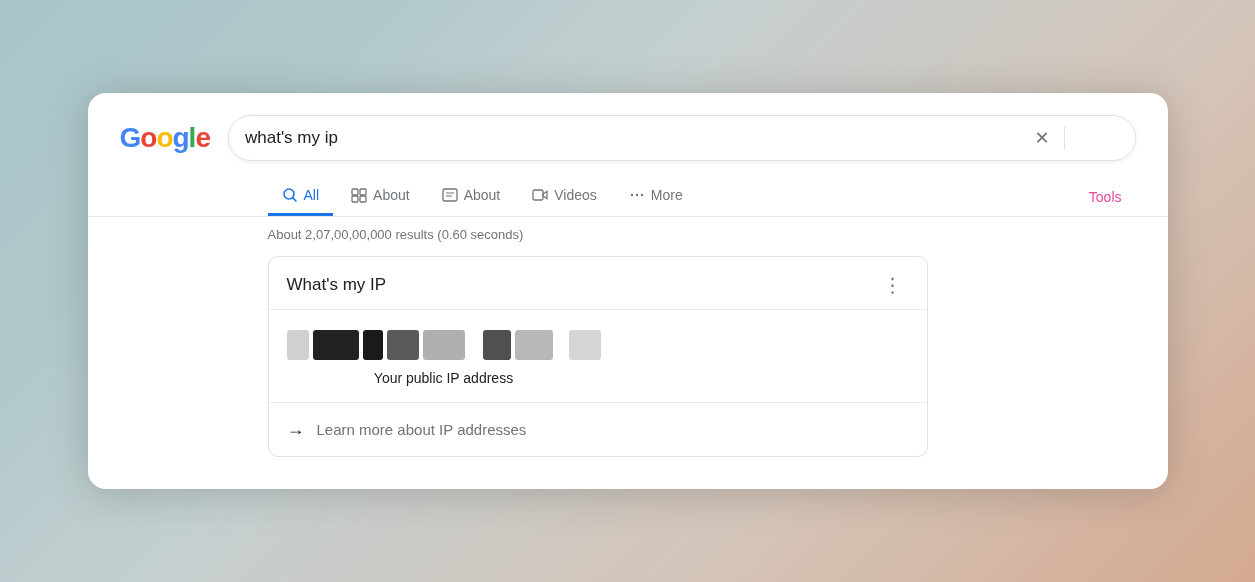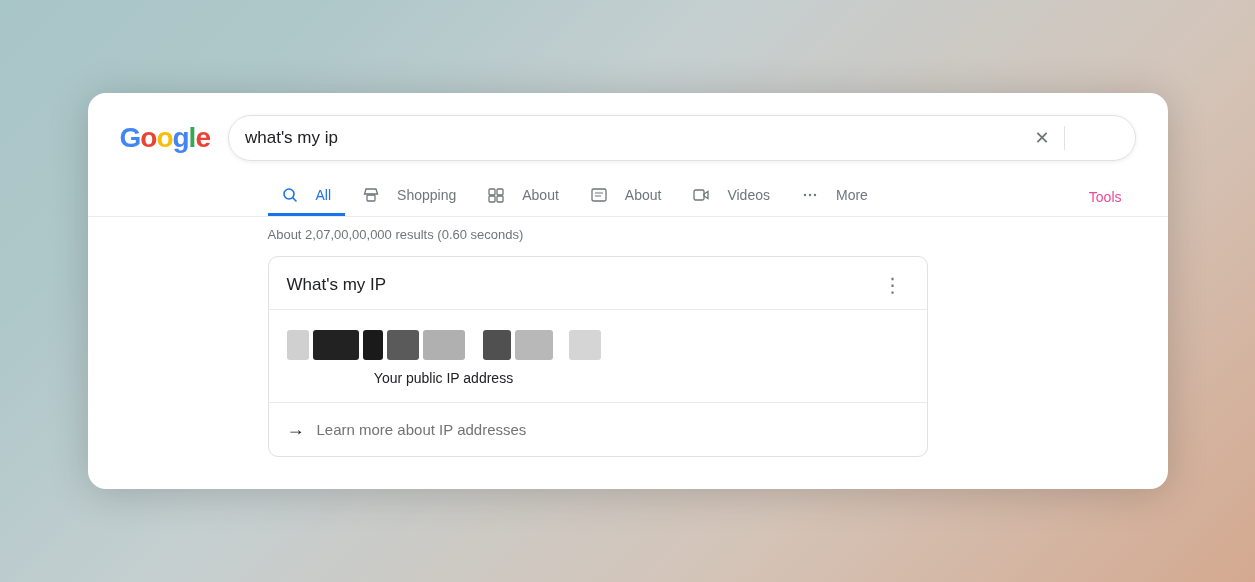--- a/index.html
+++ b/index.html
@@ -101,21 +101,21 @@
       align-items: center;
       padding: 8px 32px 0 180px;
       border-bottom: 1px solid #ebebeb;
       gap: 4px;
       margin-top: 8px;
     }
 
     .tab {
       display: flex;
       align-items: center;
-      gap: 18px;
+      gap: 6px;
       padding: 10px 14px;
       font-size: 14px;
       color: #70757a;
       cursor: pointer;
       border-bottom: 3px solid transparent;
       white-space: nowrap;
       text-decoration: none;
     }
 
     .tab.active {
@@ -281,27 +281,20 @@
   <div class="tabs-row">
     <div class="tab active">
       <svg class="tab-icon" viewBox="0 0 16 16" fill="none">
         <circle cx="7" cy="7" r="5" stroke="#1a73e8" stroke-width="1.6"></circle>
         <line x1="11" y1="11" x2="14" y2="14" stroke="#1a73e8" stroke-width="1.6" stroke-linecap="round"></line>
       </svg>
       <span>All</span>
     </div>
     <div class="tab">
       <svg class="tab-icon" viewBox="0 0 16 16" fill="none">
-        <path d="M3 2h10l1.5 5H1.5L3 2z" stroke="#70757a" stroke-width="1.3"></path>
-        <rect x="4" y="8" width="8" height="6" rx="1" stroke="#70757a" stroke-width="1.3"></rect>
-      </svg>
-      <span>Shopping</span>
-    </div>
-    <div class="tab">
-      <svg class="tab-icon" viewBox="0 0 16 16" fill="none">
         <rect x="1" y="2" width="6" height="6" rx="1" stroke="#70757a" stroke-width="1.3"></rect>
         <rect x="9" y="2" width="6" height="6" rx="1" stroke="#70757a" stroke-width="1.3"></rect>
         <rect x="1" y="9" width="6" height="6" rx="1" stroke="#70757a" stroke-width="1.3"></rect>
         <rect x="9" y="9" width="6" height="6" rx="1" stroke="#70757a" stroke-width="1.3"></rect>
       </svg>
       <span>About</span>
     </div>
     <div class="tab">
       <svg class="tab-icon" viewBox="0 0 16 16" fill="none">
         <rect x="1" y="2" width="14" height="12" rx="1.5" stroke="#70757a" stroke-width="1.3"></rect>

